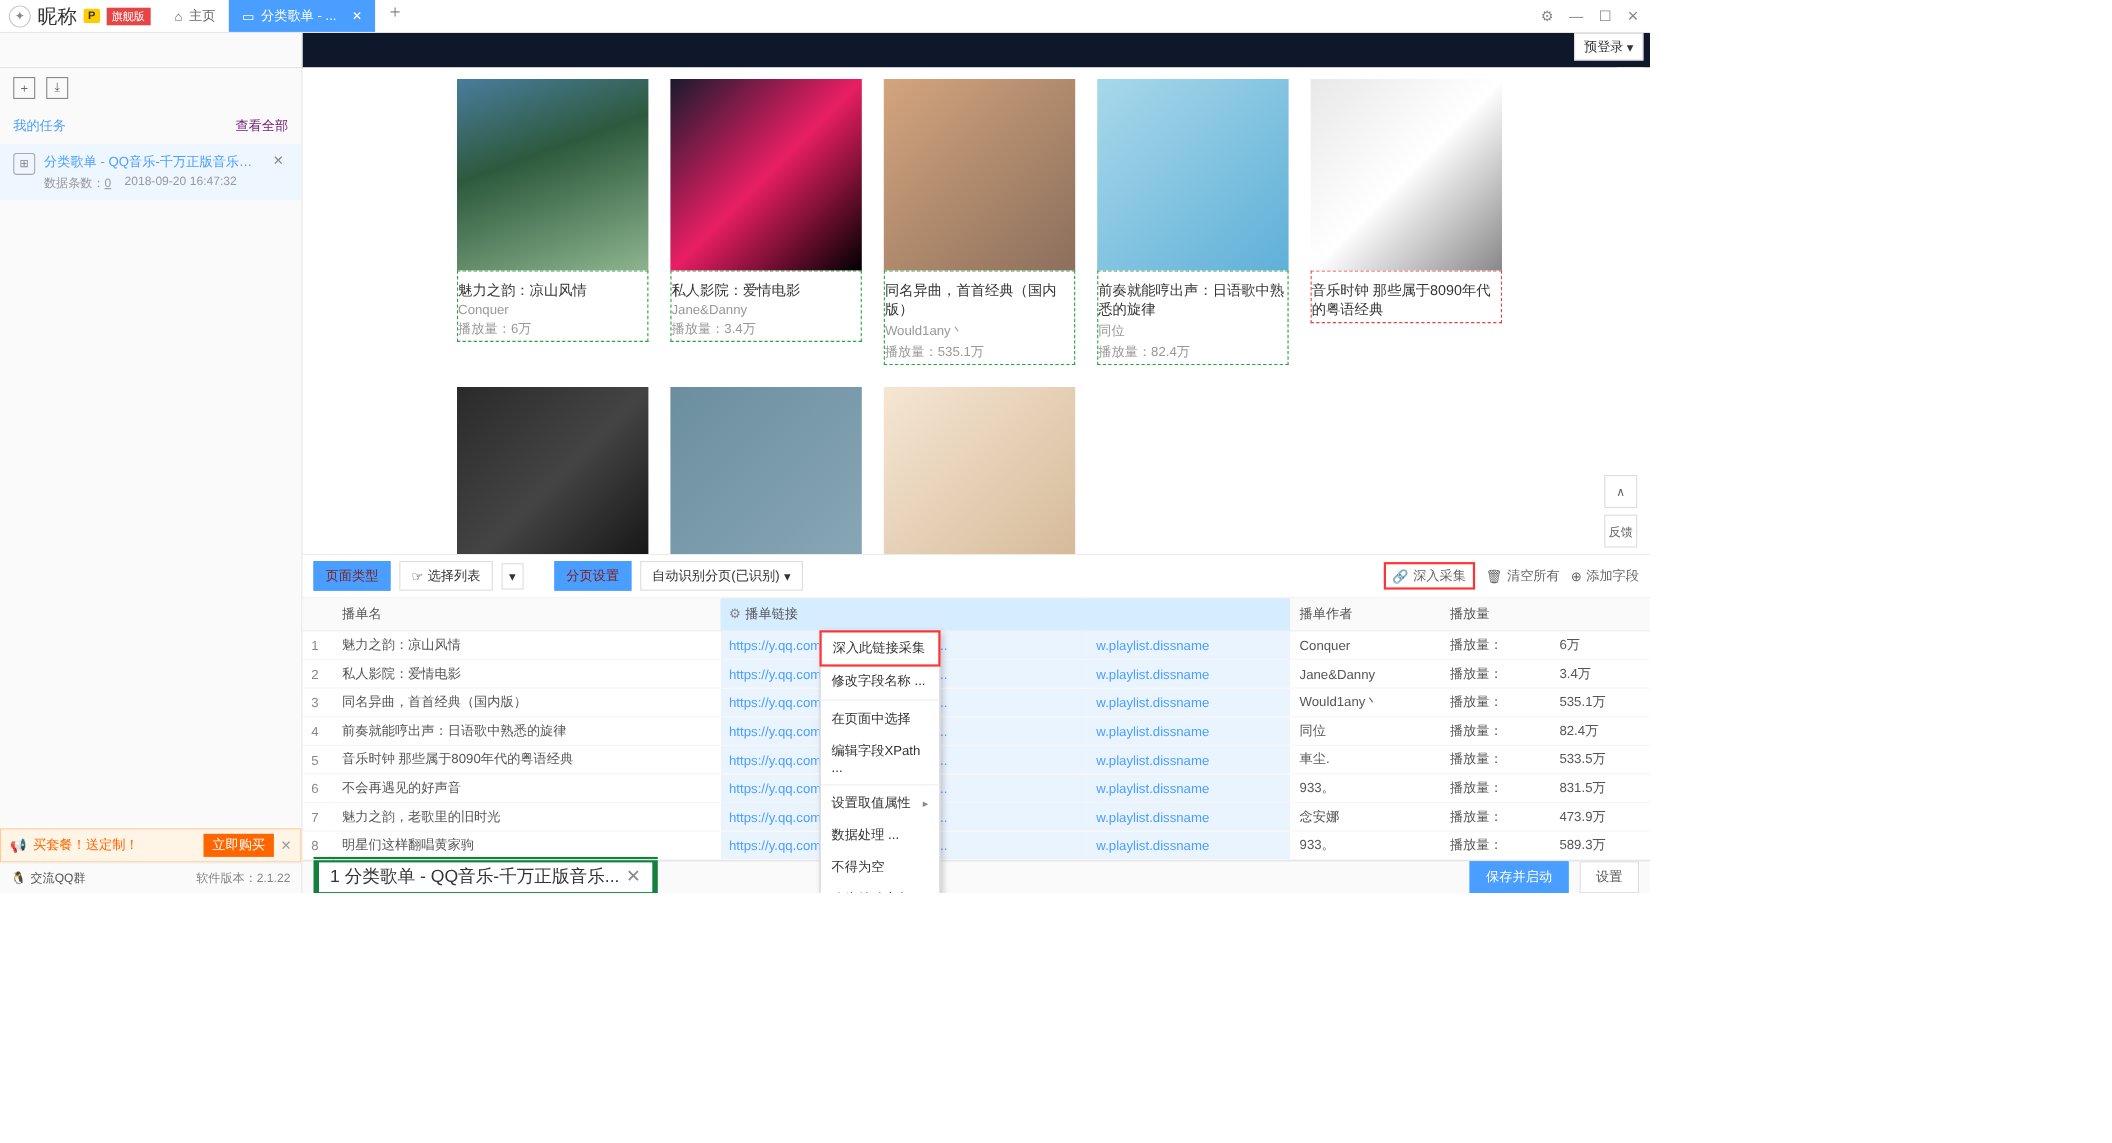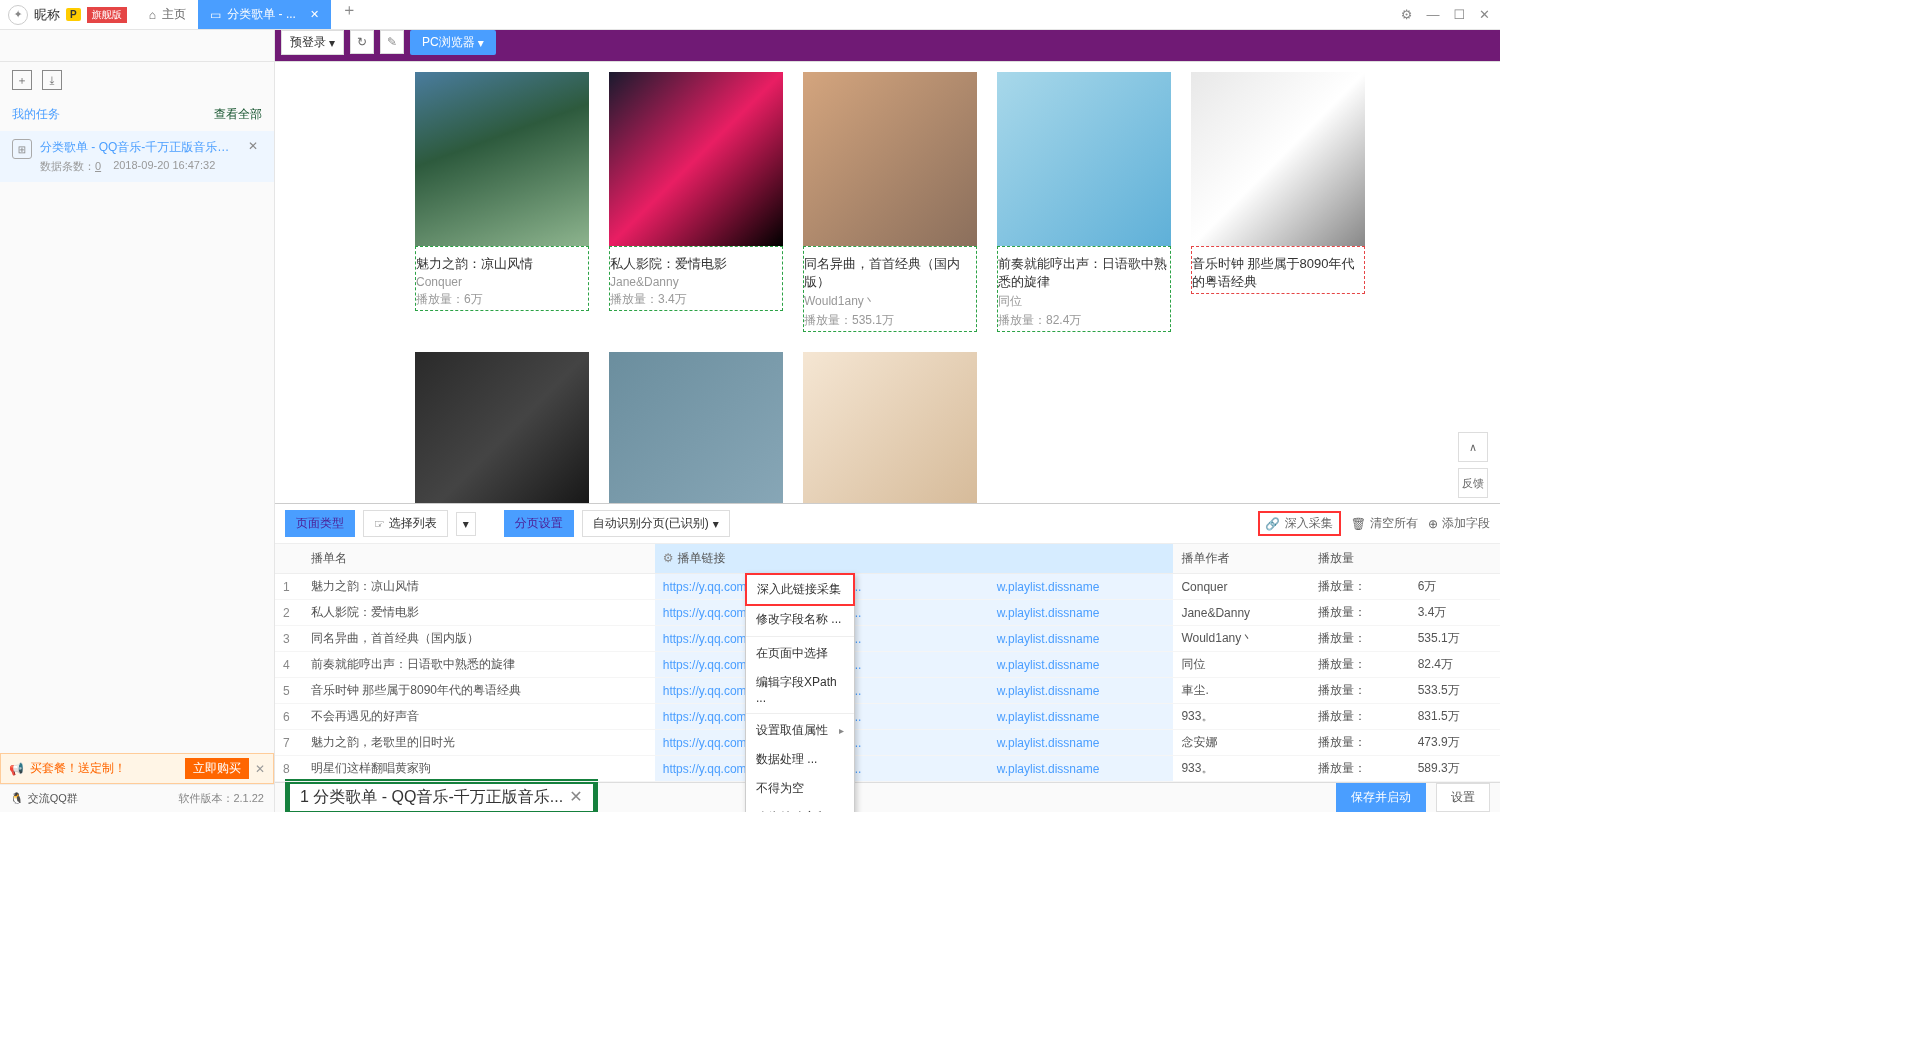--- a/index.html
+++ b/index.html
@@ -4,49 +4,49 @@
 <style>
 * { margin: 0; padding: 0; box-sizing: border-box; font-family: "Microsoft YaHei", Arial, sans-serif; }
 body { font-size: 12px; color: #333; background: #fff; overflow: hidden; }
 
 .app { display: flex; flex-direction: column; height: 812px; width: 1500px; }
 
 
 .titlebar { height: 30px; display: flex; align-items: center; background: #fff; border-bottom: 1px solid #e5e5e5; }
 .titlebar-left { display: flex; align-items: center; padding-left: 8px; gap: 6px; }
 .app-icon { width: 20px; height: 20px; border: 1px solid #ccc; border-radius: 50%; display:flex;align-items:center;justify-content:center;font-size:11px;color:#888;}
-.nick { font-size: 13px; color: #333; }
+.nick { font-size: 18px; color: #333; }
 .badge-p { background: #ffcc00; color: #333; padding: 1px 4px; font-size: 10px; border-radius: 2px; font-weight: bold;}
 .badge-red { background: #e54545; color: #fff; padding: 1px 5px; font-size: 10px; }
 .titlebar-tabs { display: flex; margin-left: 10px; height: 100%; }
 .tb-tab { display: flex; align-items: center; padding: 0 12px; gap: 6px; height: 100%; cursor: pointer; }
 .tb-tab.home { color: #666; }
 .tb-tab.active { background: #4a9eff; color: #fff; }
 .tb-close { margin-left: 8px; font-size: 11px; }
 .tb-plus { padding: 0 10px; color: #888; font-size: 16px; cursor: pointer; }
 .titlebar-right { margin-left: auto; display: flex; align-items: center; gap: 14px; padding-right: 10px; color: #888; }
 .win-btn { cursor: pointer; font-size: 13px; }
 
 
-.addrbar { height: 32px; display: flex; align-items: flex-start; background: #701a75; border-bottom: 1px solid #ddd; padding: 0 6px; gap: 6px; margin-left: 275px;}
+.addrbar { height: 32px; display: flex; align-items: flex-end; background: #0f172a; border-bottom: 1px solid #ddd; padding: 0 6px; gap: 6px; margin-left: 275px; flex-direction: column;}
 .pre-login { background: #fff; border: 1px solid #ddd; padding: 3px 8px; font-size: 12px; display:flex;align-items:center;gap:3px; cursor:pointer;}
 .reload { cursor: pointer; color: #666; border:1px solid #ddd;background:#fff;width:24px;height:24px;display:flex;align-items:center;justify-content:center;}
 .url-input { flex: 1; height: 24px; border: 1px solid #ddd; padding: 0 8px; background: #fff; color: #666; font-size: 12px;}
 .pencil { width: 24px; height: 24px; border: 1px solid #ddd; display: flex; align-items: center; justify-content: center; cursor: pointer; background:#fff;color:#888;}
 .pc-browser { background: #4a9eff; color: #fff; padding: 4px 12px; border-radius: 2px; font-size: 12px; cursor: pointer; display:flex;align-items:center;gap:3px;}
 
 
 .main { flex: 1; display: flex; overflow: hidden; }
 
 
 .sidebar { width: 275px; background: #fafafa; border-right: 1px solid #e5e5e5; display: flex; flex-direction: column; }
 .side-top-icons { display: flex; gap: 10px; padding: 8px 12px; }
 .sq-icon { width: 20px; height: 20px; border: 1.5px solid #888; display: flex; align-items: center; justify-content: center; font-size: 11px; cursor: pointer; color:#666;}
 .my-tasks { display: flex; justify-content: space-between; padding: 8px 12px; color: #4a9eff; }
-.my-tasks .all { color: #14532d; cursor: pointer; }
+.my-tasks .all { color: #701a75; cursor: pointer; }
 .task-item { padding: 8px 12px; background: #eef6ff; display: flex; gap: 8px; position: relative;}
 .task-icon { width: 20px; height: 20px; border: 1px solid #aaa; border-radius: 3px; display:flex;align-items:center;justify-content:center;color:#888;font-size:10px;}
 .task-info { flex: 1; overflow: hidden; }
 .task-title { color: #4a9eff; white-space: nowrap; overflow: hidden; text-overflow: ellipsis; font-size: 12px;}
 .task-meta { display: flex; gap: 12px; color: #999; font-size: 11px; margin-top: 3px;}
 .task-close { color: #888; cursor: pointer; padding:0 4px;}
 .sidebar-bottom { margin-top: auto; }
 .promo-bar { background: #fff5e6; border: 1px solid #ffcc99; display: flex; align-items: center; padding: 4px 8px; font-size: 12px; color: #ff6600;}
 .promo-bar .speaker { margin-right: 6px; }
 .promo-bar .buy-btn { background: #ff6600; color: #fff; padding: 2px 8px; margin-left: auto; cursor:pointer;}
@@ -75,21 +75,21 @@
 .sel-box-red { border: 1px dashed #e54545; }
 
 
 .float-btns { position: absolute; right: 12px; top: 370px; display: flex; flex-direction: column; gap: 6px; z-index:10;}
 .float-btn { width: 30px; height: 30px; border: 1px solid #ddd; background: #fff; display: flex; align-items: center; justify-content: center; cursor: pointer; color:#666;font-size:11px;}
 
 
 .bottom-panel { border-top: 1px solid #ccc; background: #fff; display: flex; flex-direction: column; }
 .bp-toolbar { display: flex; align-items: center; padding: 6px 10px; gap: 8px; border-bottom: 1px solid #eee;}
 .bp-btn { padding: 4px 10px; border: 1px solid #ddd; background: #fff; font-size: 12px; cursor: pointer; display:flex;align-items:center;gap:4px;}
-.bp-btn.blue { background: #4a9eff; color: #4c1d95; border-color: #4a9eff; }
+.bp-btn.blue { background: #4a9eff; color: #7f1d1d; border-color: #4a9eff; }
 .bp-toolbar-right { margin-left: auto; display: flex; gap: 10px; align-items: center;}
 .bp-link { color: #666; cursor: pointer; display:flex;align-items:center;gap:4px;font-size:12px;}
 .deep-collect-box { border: 2px solid #ff3333; padding: 2px 6px; }
 
 .data-table { width: 100%; border-collapse: collapse; font-size: 12px; }
 .data-table th { text-align: left; padding: 6px 8px; background: #fafafa; border-bottom: 1px solid #eee; color: #555; font-weight: normal;}
 .data-table th.sel { background: #d6ecff; }
 .data-table td { padding: 4px 8px; border-bottom: 1px solid #f5f5f5; color: #555; white-space:nowrap;overflow:hidden;text-overflow:ellipsis;}
 .data-table td.link { color: #4a9eff; }
 .data-table td.row-num { width: 28px; color: #888; }

